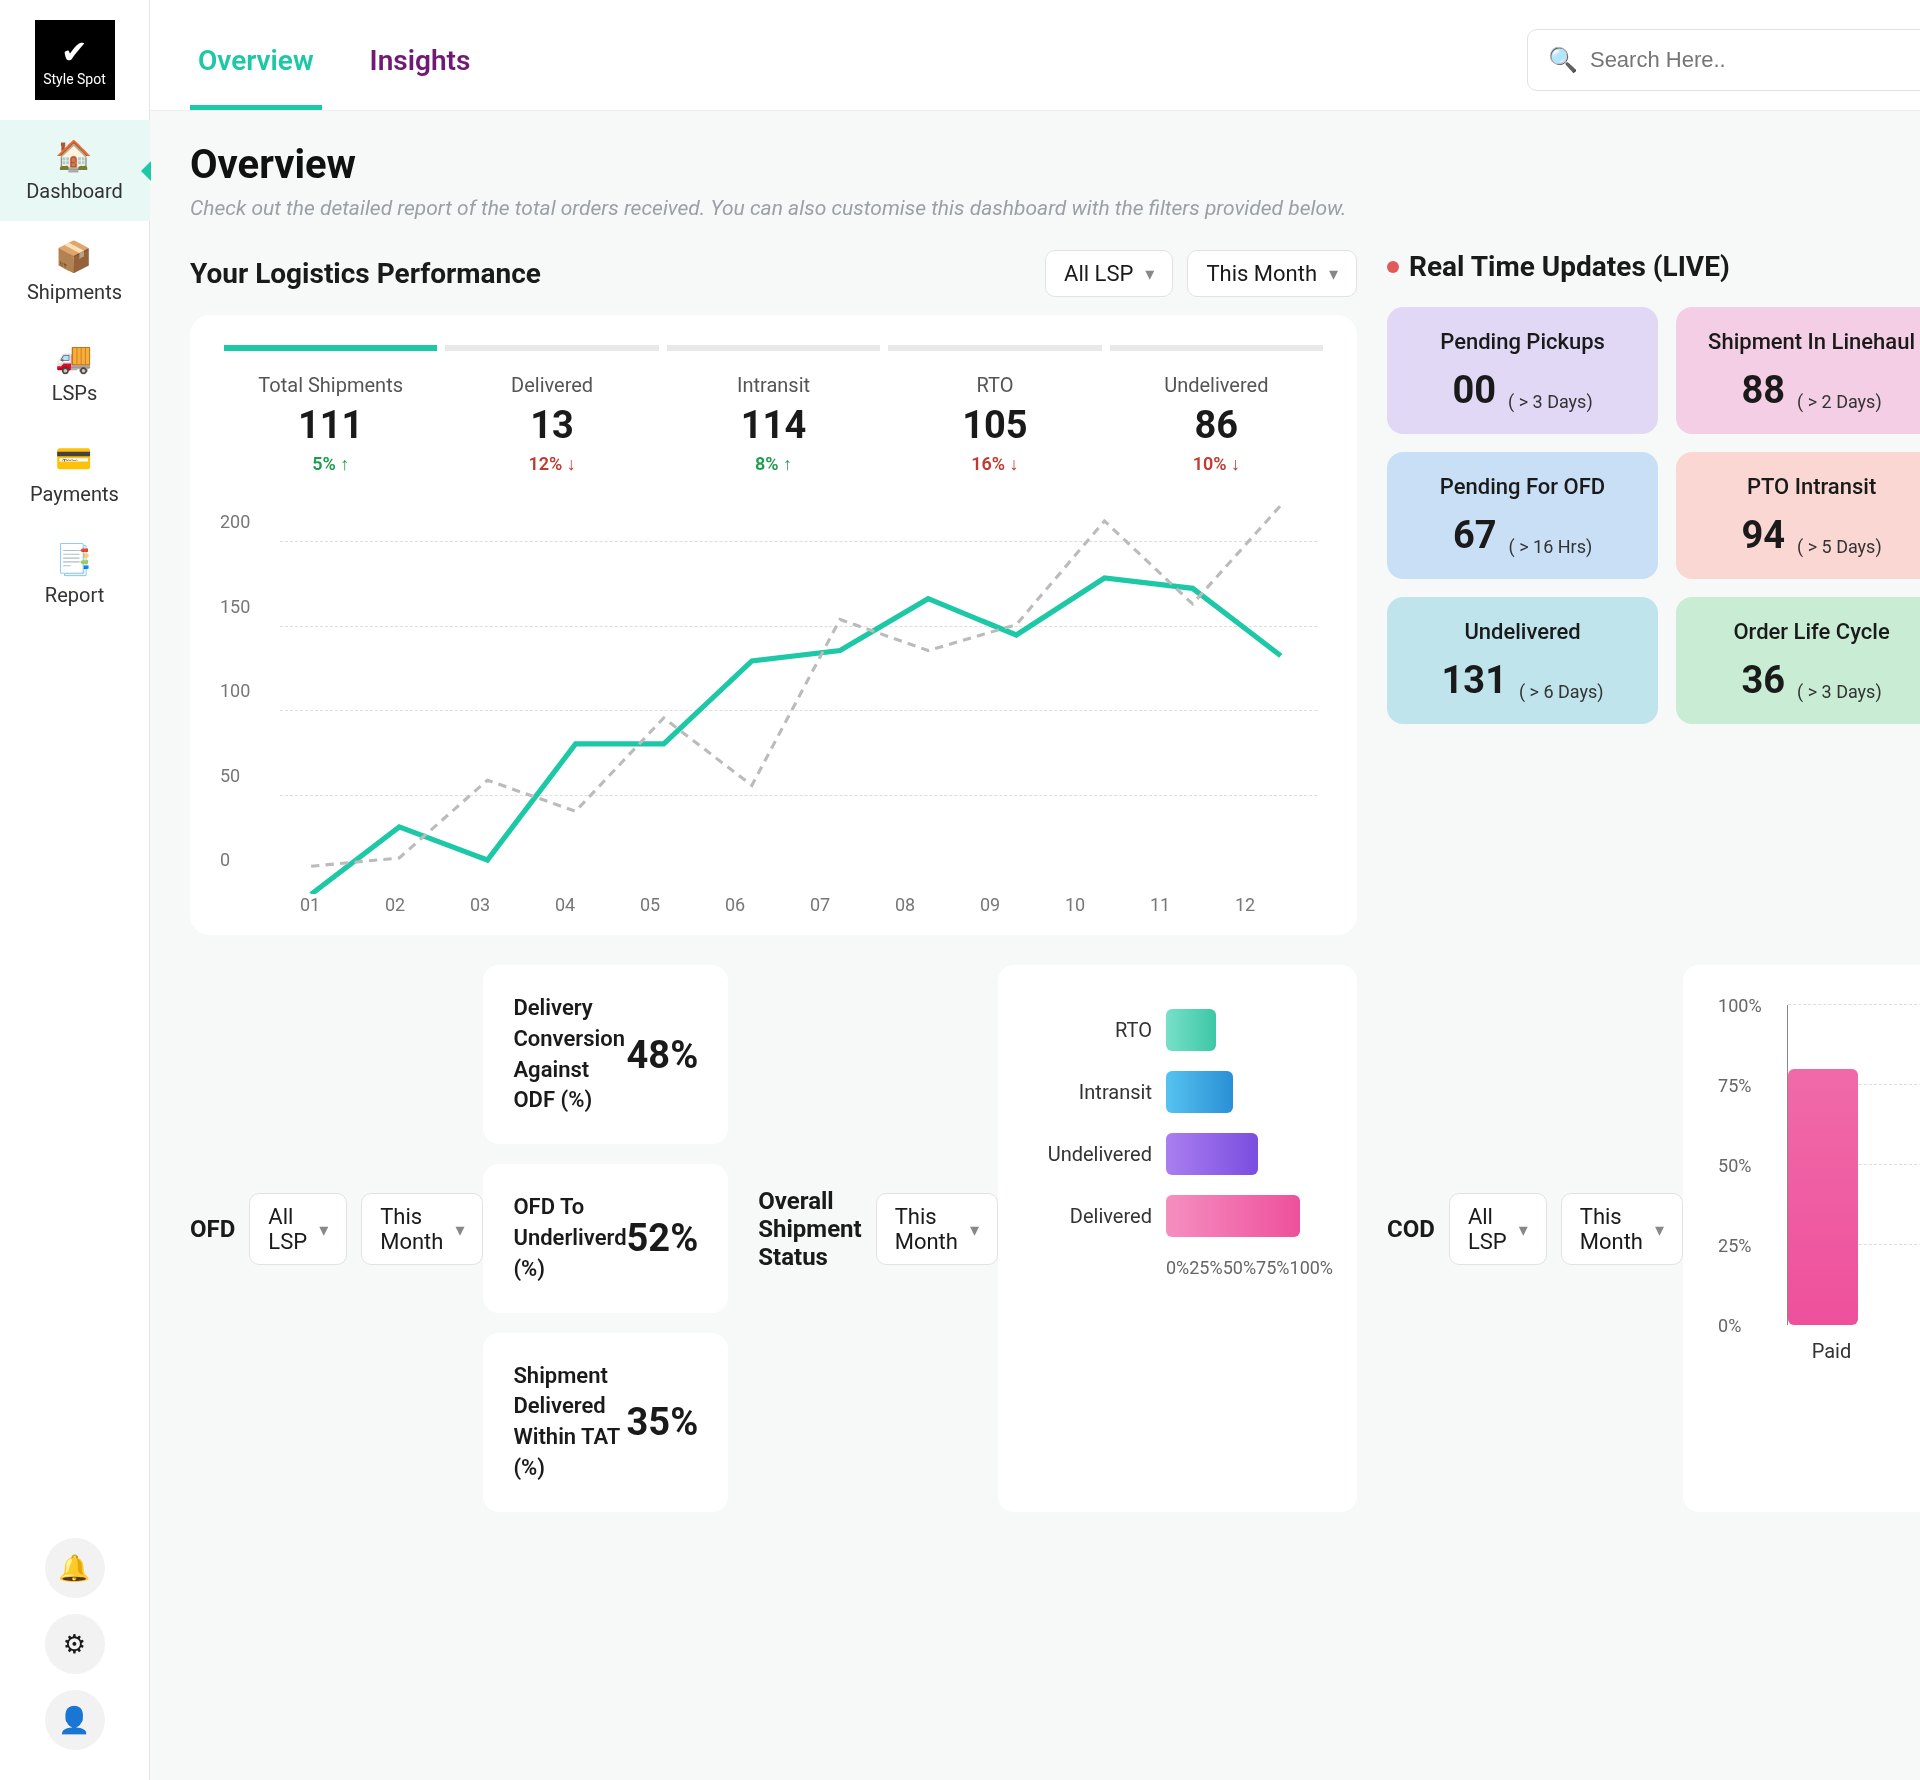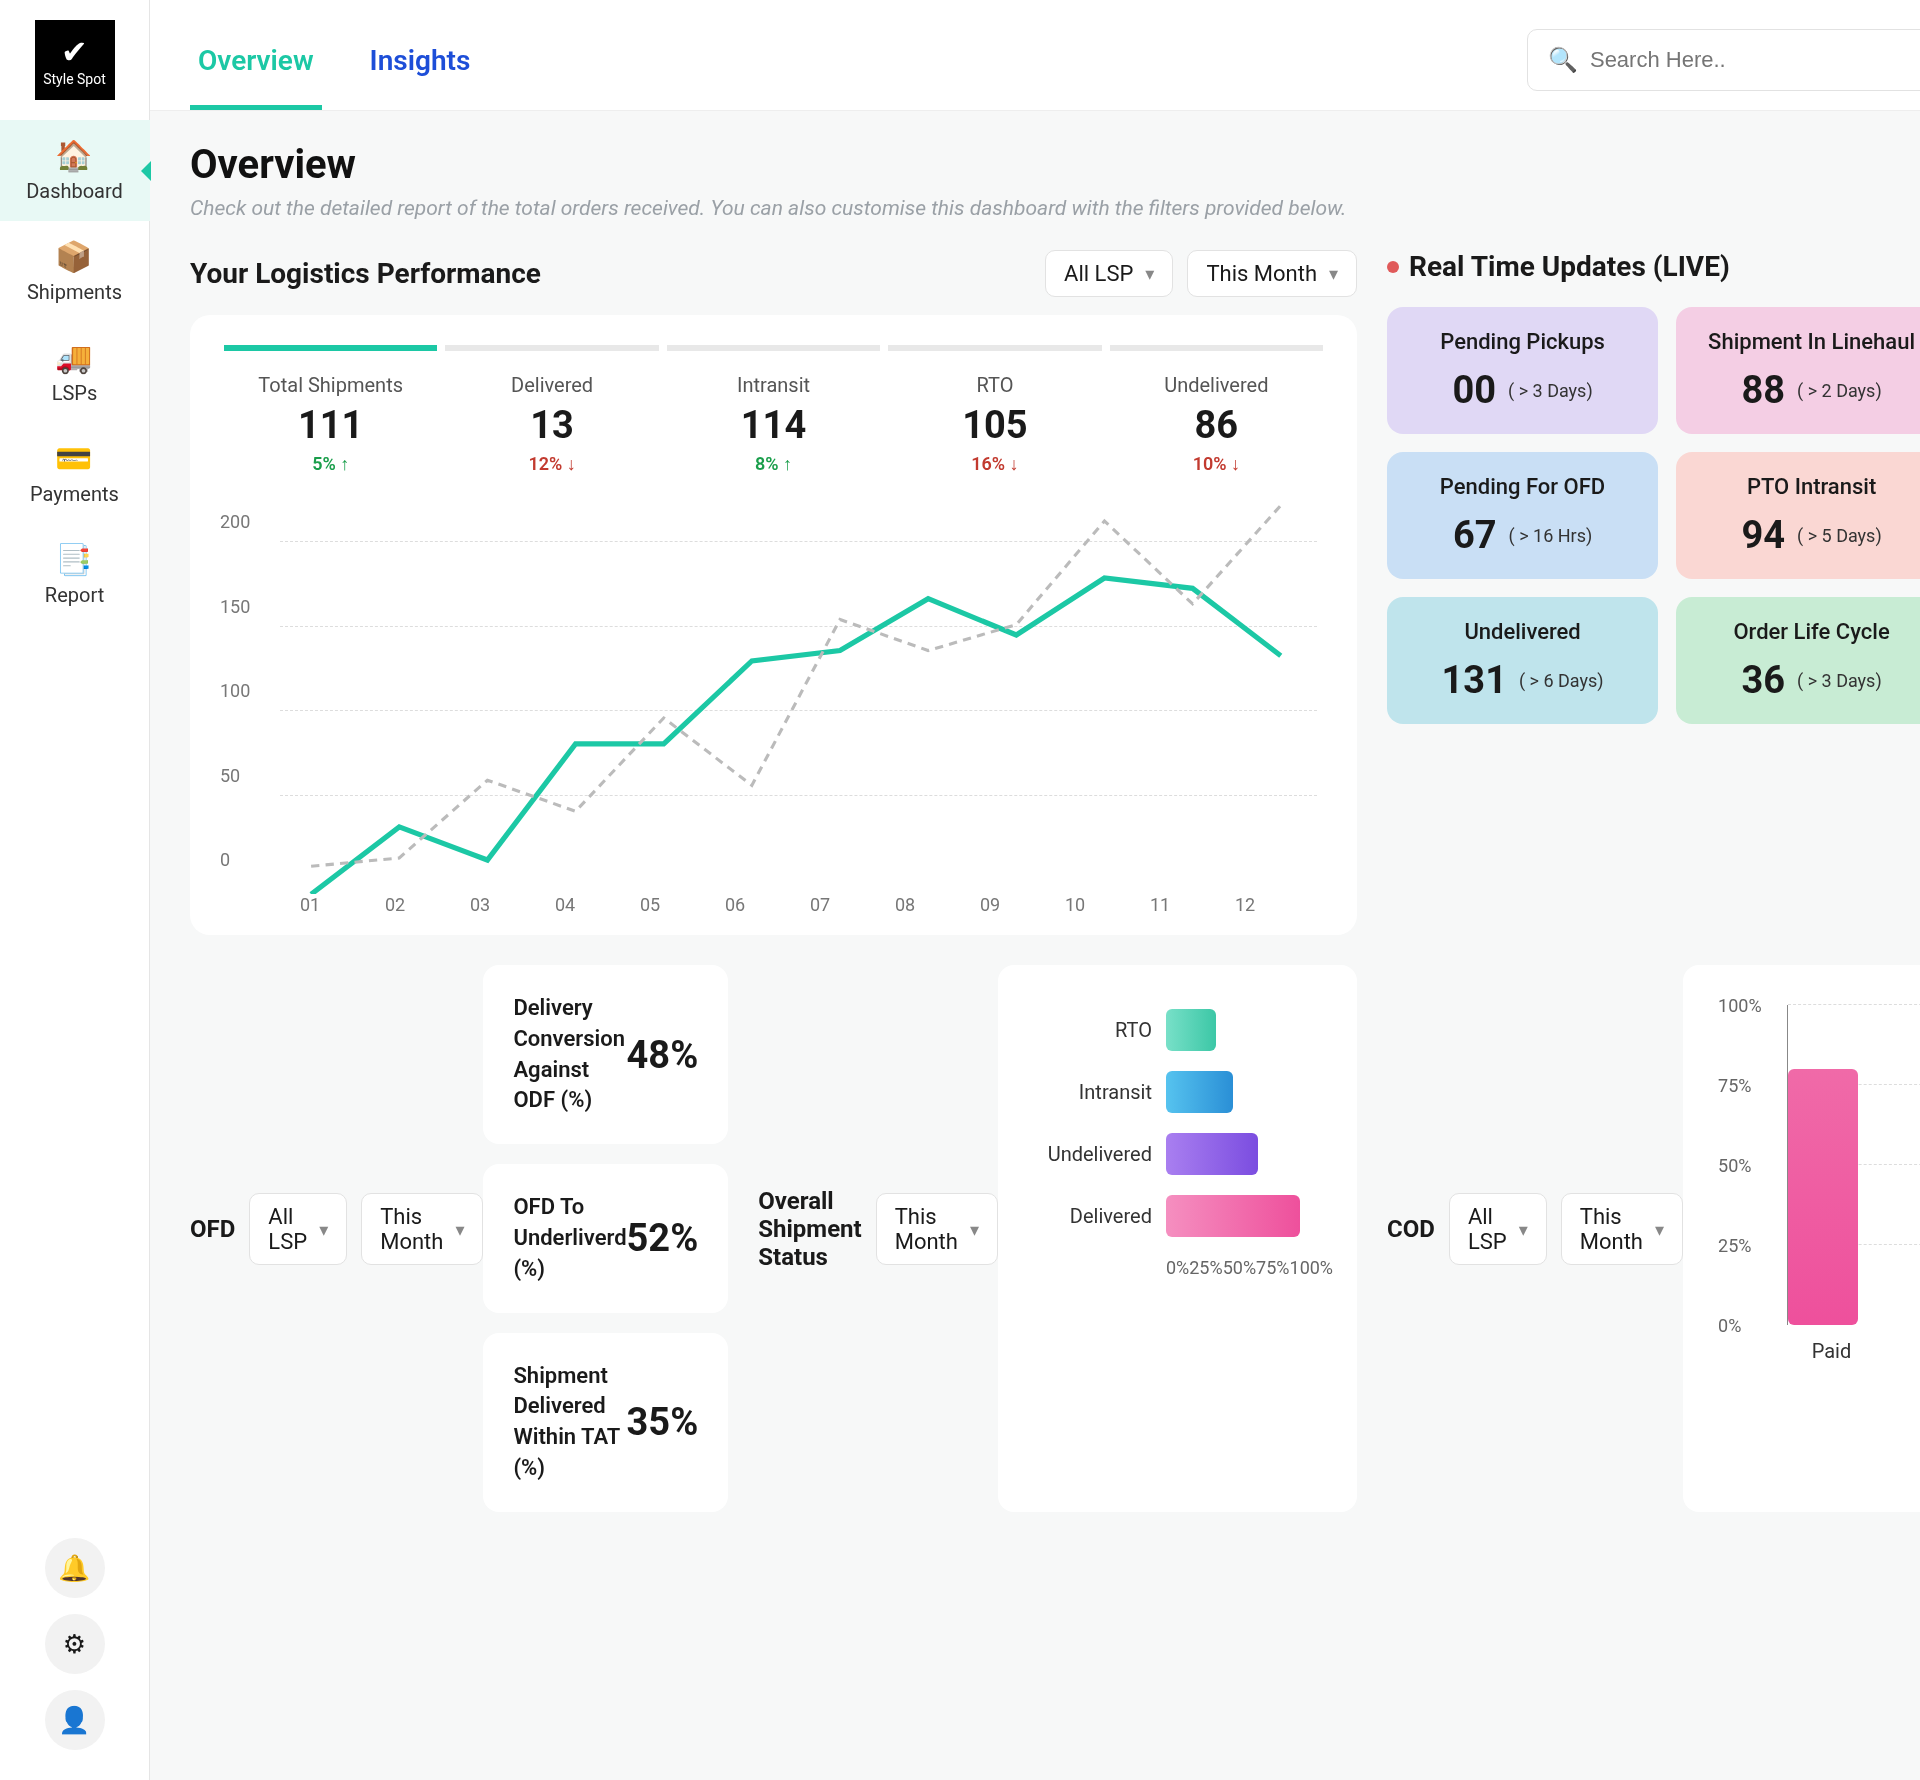--- a/index.html
+++ b/index.html
@@ -83,21 +83,21 @@
   display:flex;
   align-items:center;
   padding: 28px 40px 0 40px;
   border-bottom:1px solid #eee;
   gap:40px;
 }
 .tab {
   padding: 16px 8px 28px 8px;
   font-size: 28px;
   font-weight:600;
-  color:#1d4ed8;
+  color:#701a75;
   cursor:pointer;
   border-bottom:5px solid transparent;
 }
 .tab.active { color:#1cc8a5; border-bottom-color:#1cc8a5; }
 .search-box {
   margin-left:auto;
   margin-bottom:18px;
   width:420px;
   border:1px solid #e2e2e2;
   border-radius:10px;
@@ -153,21 +153,21 @@
 .line-svg { position:absolute; left:60px; top:0; right:10px; bottom:35px; }
 .rtu { width:560px; }
 .rtu-head { display:flex; align-items:center; gap:10px; margin-bottom:24px; }
 .rtu-head h2 { font-size:28px; font-weight:700; }
 .dot { width:12px;height:12px;border-radius:50%;background:#e05a5a;display:inline-block; }
 .rtu-grid { display:grid; grid-template-columns:1fr 1fr; gap:18px; }
 .kpi {
   border-radius:16px; padding:22px 20px; display:flex;flex-direction:column;align-items:center;gap:14px;
 }
 .kpi-title { font-size:22px; font-weight:500; text-align:center;}
-.kpi-row { display:flex; align-items:center; gap:12px; }
+.kpi-row { display:flex; align-items:flex-end; gap:12px; }
 .kpi-val { font-size:38px; font-weight:700; }
 .kpi-cond { font-size:18px; color:#333; }
 .c1{background:#e0d8f5;} .c2{background:#b4e9d9;}
 .c3{background:#f4cee4;} .c4{background:#c9dff5;}
 .c5{background:#fadfcf;} .c6{background:#fad7d3;}
 .c7{background:#bfe4ec;} .c8{background:#c8ecd4;}
 .bottom-row { display:flex; gap:30px; margin-top:30px; }
 .panel { flex:1; display:flex;flex-direction:row; }
 .panel-head { display:flex;align-items:center;gap:14px;margin-bottom:18px; }
 .panel-head h3 { font-size:24px; font-weight:700; }

